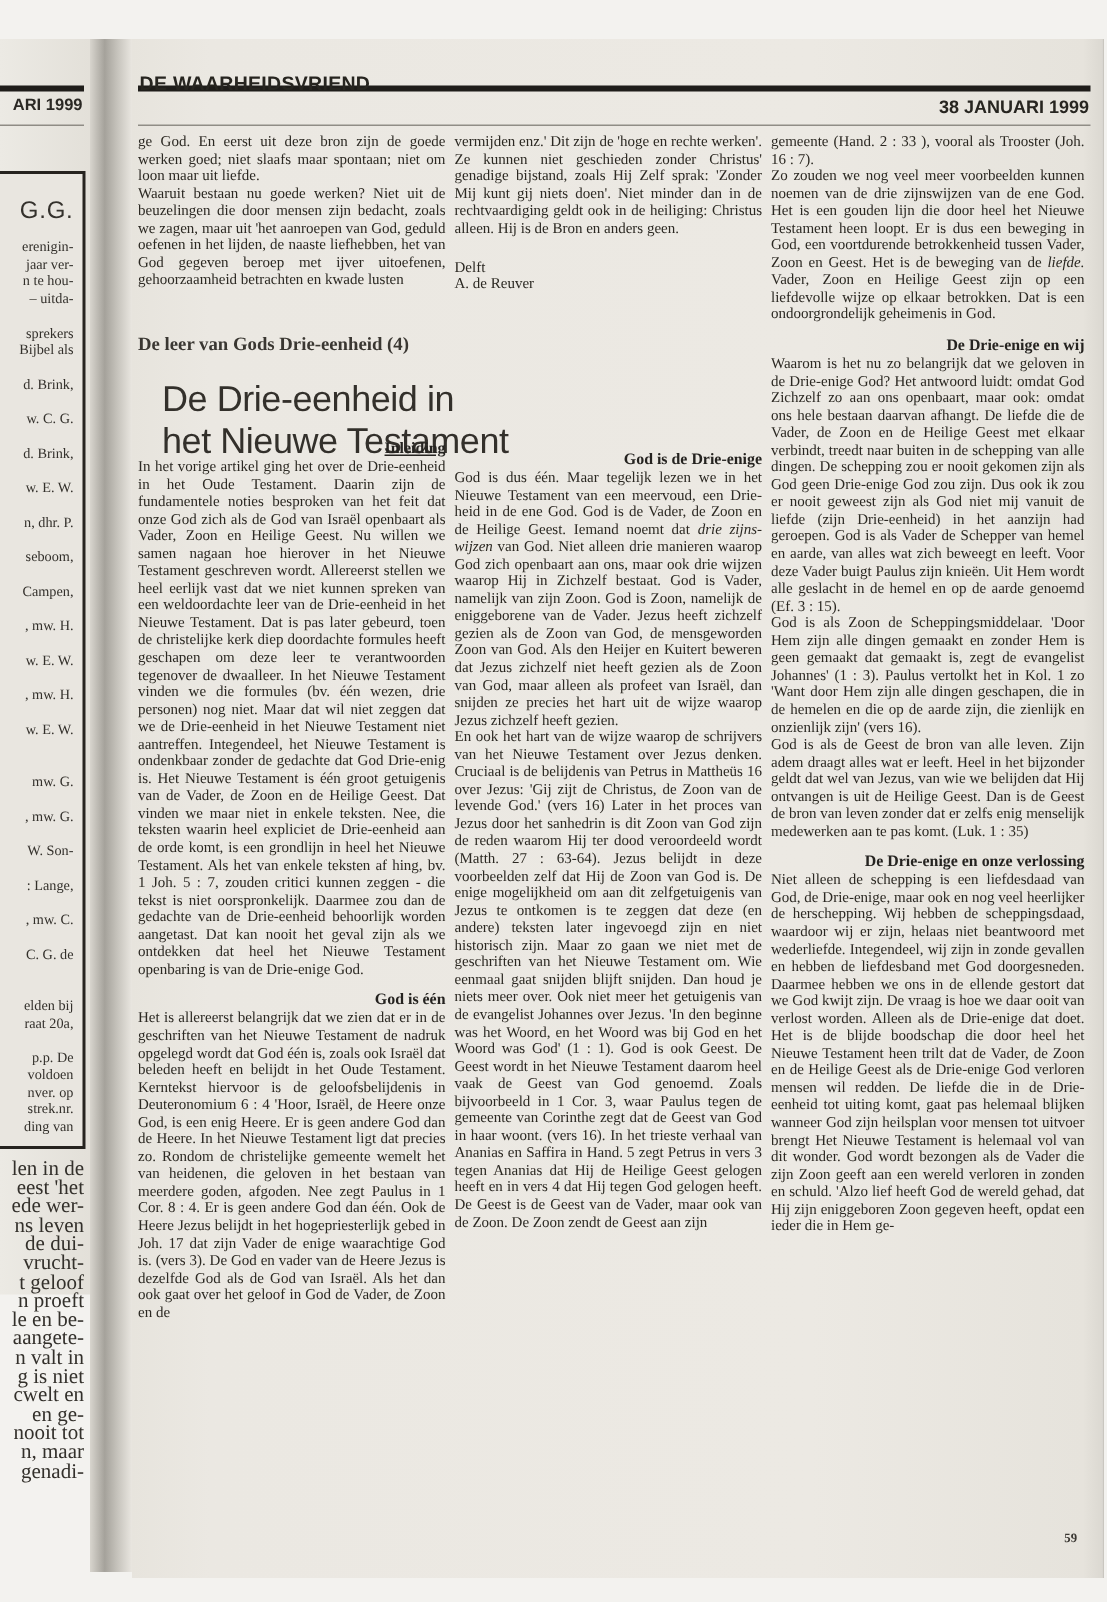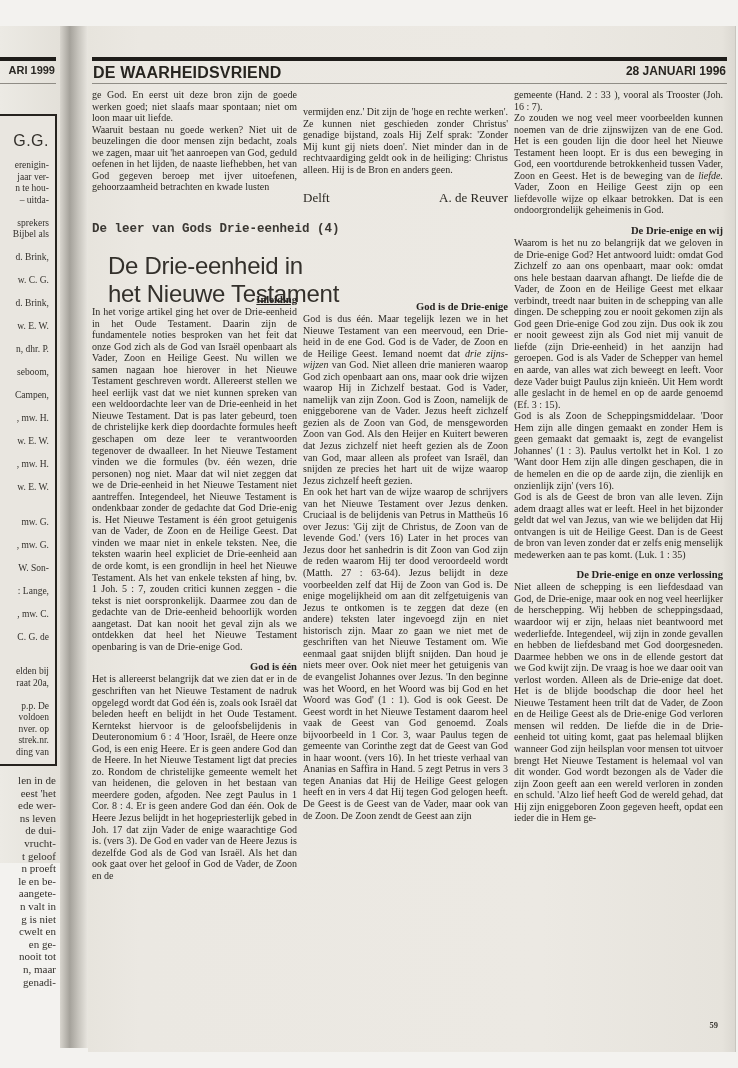--- a/index.html
+++ b/index.html
@@ -29,59 +29,59 @@
     margin:16px 6px 10px 0;text-align:right;
     font-family:"Liberation Sans",sans-serif;font-size:16px;color:#34312c;letter-spacing:.5px;
   }
   .lp-box-text{
     margin:0 6px 0 0;text-align:right;white-space:pre-line;
     font-size:9.5px;line-height:11.5px;color:#33302b;
   }
   .lp-below{
     position:absolute;top:748px;right:4px;left:0;
     text-align:right;white-space:pre-line;
-    font-size:11px;line-height:12.6px;color:#33302b;
+    font-size:14px;line-height:12.6px;color:#33302b;
   }
   
   .gutter{
     position:absolute;left:60px;top:26px;width:28px;height:1022px;
     background:linear-gradient(to right,#d8d5ce 0%,#a5a29b 35%,#c6c3bc 65%,#e9e6e0 100%);
   }
   
   .main-page{
     position:absolute;left:88px;top:26px;width:647px;height:1026px;
     background:linear-gradient(to right,#e7e4dd 0%,#ebe8e2 8%,#ece9e3 70%,#e6e3dc 98%,#dbd8d1 100%);
     border-right:1px solid #c9c6bf;
   }
   .mp-bar{position:absolute;top:31px;left:4px;right:8px;height:4px;background:#1f1d1a;}
   .mp-pub{
-    position:absolute;top:38px;left:5px;
-    font-family:"Liberation Sans",sans-serif;font-weight:700;font-size:16px;color:#272520;
+    position:absolute;top:22px;left:5px;
+    font-family:"Liberation Sans",sans-serif;font-weight:700;font-size:13px;color:#272520;
     letter-spacing:.2px;
   }
   .mp-date{
     position:absolute;top:38px;right:9px;
     font-family:"Liberation Sans",sans-serif;font-weight:700;font-size:12px;color:#272520;
   }
   .mp-rule{position:absolute;top:57px;left:4px;right:8px;height:1px;background:#908d86;}
   
   .bodytext{
     font-size:10px;line-height:11.55px;color:#2b2822;
     text-align:justify;white-space:pre-line;
   }
   .col{position:absolute;width:205px;}
   .prev-col1{left:4px;top:63px;}
-  .prev-col2{left:215px;top:63px;margin-top:17px;}
+  .prev-col2{left:215px;top:63px;}
   .signoff{
     display:flex;justify-content:space-between;margin-top:15px;
-    font-size:13px;color:#2b2822;
+    font-size:10px;color:#2b2822;flex-direction:column;
   }
   .title-block{position:absolute;left:4px;top:196px;width:420px;}
   .kicker{
-    font-family:Liberation Mono, monospace;font-weight:700;font-size:12.5px;color:#3a3732;
+    font-family:Liberation Serif, serif;font-weight:700;font-size:12.5px;color:#3a3732;
     margin:0 0 3px 0;
   }
   .art-title{
     font-family:"Liberation Sans",sans-serif;font-weight:400;
     font-size:24px;line-height:28px;color:#33302b;letter-spacing:-.3px;
     white-space:pre-line;margin:16px;
   }
   .art-col1{left:4px;top:266px;}
   .art-col2{left:215px;top:266px;}
   .art-col3{left:426px;top:63px;width:209px;}
@@ -175,21 +175,21 @@
 nooit tot
 n, maar
 genadi-</div>
 </div>
 
 <div class="gutter"></div>
 
 <div class="main-page">
   <div class="mp-bar"></div>
   <div class="mp-pub">DE WAARHEIDSVRIEND</div>
-  <div class="mp-date">28 JANUARI 1996</div>
+  <div class="mp-date">38 JANUARI 1999</div>
   <div class="mp-rule"></div>
 
   <div class="col prev-col1 bodytext">ge God. En eerst uit deze bron zijn de goede werken goed; niet slaafs maar spontaan; niet om loon maar uit liefde.
 Waaruit bestaan nu goede werken? Niet uit de beuzelingen die door mensen zijn bedacht, zoals we zagen, maar uit 'het aanroepen van God, geduld oefenen in het lijden, de naaste liefhebben, het van God gegeven beroep met ijver uitoefenen, gehoorzaamheid betrachten en kwade lusten</div>
   <div class="col prev-col2">
     <div class="bodytext">vermijden enz.' Dit zijn de 'hoge en rechte werken'. Ze kunnen niet geschieden zonder Christus' genadige bijstand, zoals Hij Zelf sprak: 'Zonder Mij kunt gij niets doen'. Niet minder dan in de rechtvaardiging geldt ook in de heiliging: Christus alleen. Hij is de Bron en anders geen.</div>
     <div class="signoff">
       <span>Delft</span>
       <span>A. de Reuver</span>
     </div>

